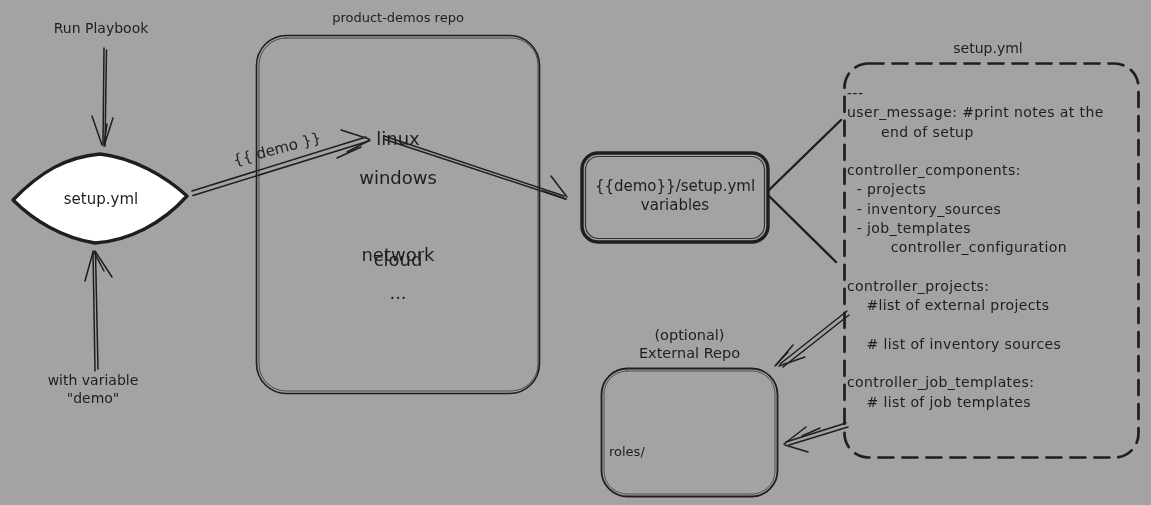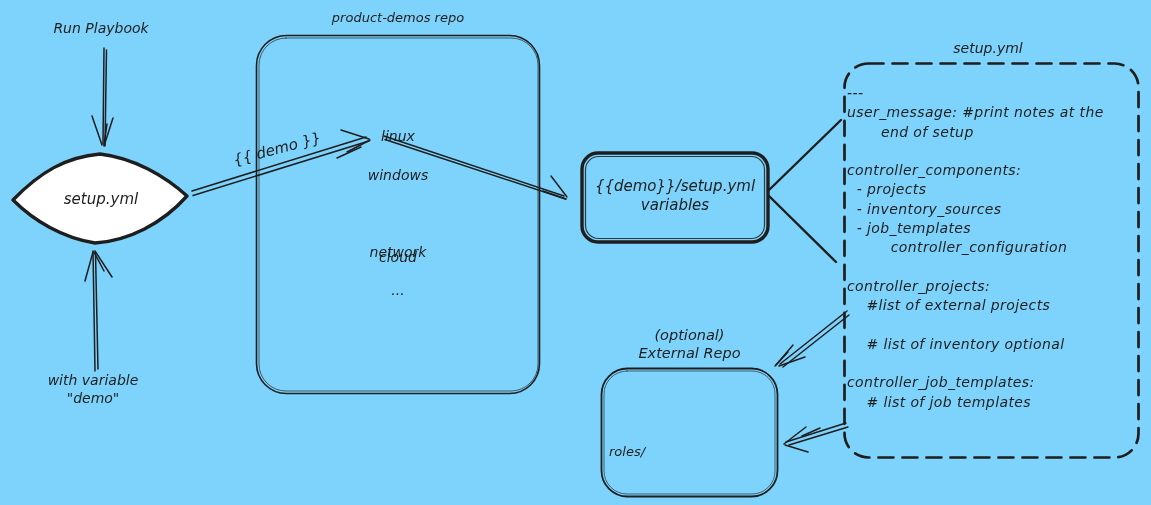--- a/index.html
+++ b/index.html
@@ -1,31 +1,30 @@
 <!DOCTYPE html>
 <html><head>
 <meta charset="utf-8">
 <style>
   html,body{margin:0;padding:0;background:#ffffff;}
   #stage{
     position:relative;width:1151px;height:505px;overflow:hidden;
-    background:#7dd3fc;color:#1e1e1e;
+    background:#a3a3a3;color:#1e1e1e;
     font-family:"DejaVu Sans",sans-serif;
-    font-style:italic;
   }
   #stage svg{position:absolute;left:0;top:0;}
   .txt{position:absolute;color:#1e1e1e;}
   .center{text-align:center;}
   
   .run-label{left:41px;top:20px;width:120px;font-size:14px;}
   .diamond-label{left:31px;top:190px;width:140px;font-size:15px;}
   .withvar-label{left:23px;top:371px;width:140px;font-size:14px;line-height:18px;text-align:center;}
   
   .repo-title{left:256px;top:10px;width:284px;font-size:13px;}
-  .repo-item{position:absolute;left:256px;width:284px;text-align:center;font-size:14px;height:20px;}
+  .repo-item{position:absolute;left:256px;width:284px;text-align:center;font-size:18px;height:20px;}
   .repo-item.i0{top:128px;}
   .repo-item.i1{top:167px;}
   .repo-item.i2{top:205px;margin-top:44px;}
   .repo-item.i3{top:244px;}
   .repo-item.i4{top:282px;}
   
   .demo-label{left:226px;top:140px;width:102px;font-size:15px;transform:rotate(-15deg);transform-origin:center;}
   
   .vars-text{left:581px;top:177px;width:188px;font-size:15px;line-height:19px;}
   
@@ -150,21 +149,21 @@
     <div class="yaml-line"></div>
     <div class="yaml-line">controller_components:</div>
     <div class="yaml-line">  - projects</div>
     <div class="yaml-line">  - inventory_sources</div>
     <div class="yaml-line">  - job_templates</div>
     <div class="yaml-line">         controller_configuration</div>
     <div class="yaml-line"></div>
     <div class="yaml-line">controller_projects:</div>
     <div class="yaml-line">    #list of external projects</div>
     <div class="yaml-line"></div>
-    <div class="yaml-line">    # list of inventory optional</div>
+    <div class="yaml-line">    # list of inventory sources</div>
     <div class="yaml-line"></div>
     <div class="yaml-line">controller_job_templates:</div>
     <div class="yaml-line">    # list of job templates</div>
   </div>
 
   <div class="txt center ext-title">
     <div>(optional)</div>
     <div>External Repo</div>
   </div>
   <div class="txt ext-items">

